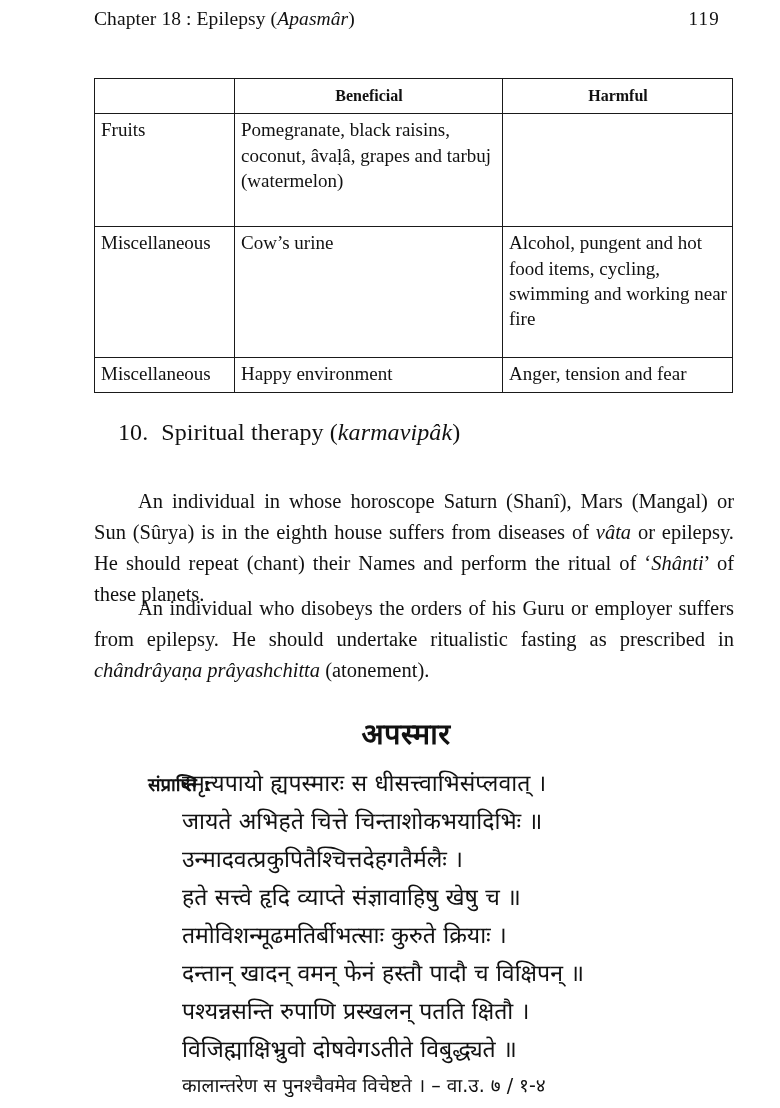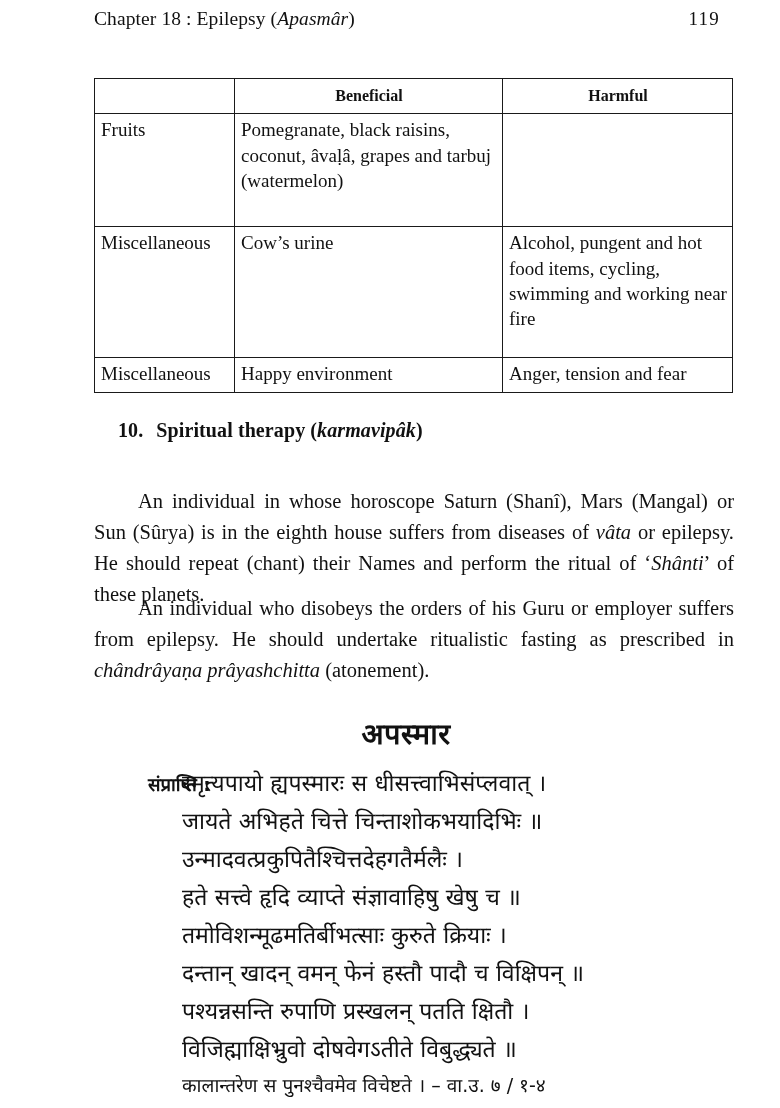--- a/index.html
+++ b/index.html
@@ -75,22 +75,22 @@
   .diet-table thead th.blank { border-bottom: 1.3px solid #1a1a1a; }
 
   .cell-tall-fruits { height: 104px; }
   .cell-tall-misc { height: 122px; }
 
   
   .section-heading {
     position: absolute;
     left: 86px;
     top: 419px;
-    font-size: 20px;
-    font-weight: bold;
+    font-size: 24px;
+    font-weight: normal;
     letter-spacing: 0.1px;
   }
   .section-heading .num { margin-right: 13px; }
 
   .para {
     position: absolute;
     left: 62px;
     width: 640px;
     font-size: 20.5px;
     line-height: 1.52;

